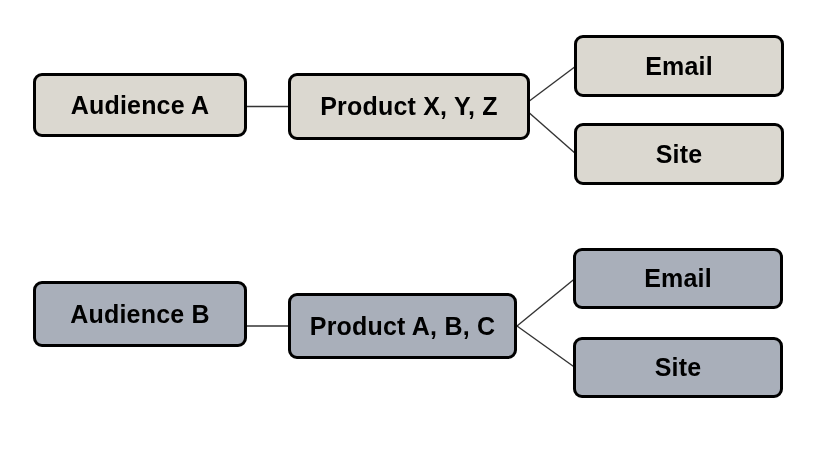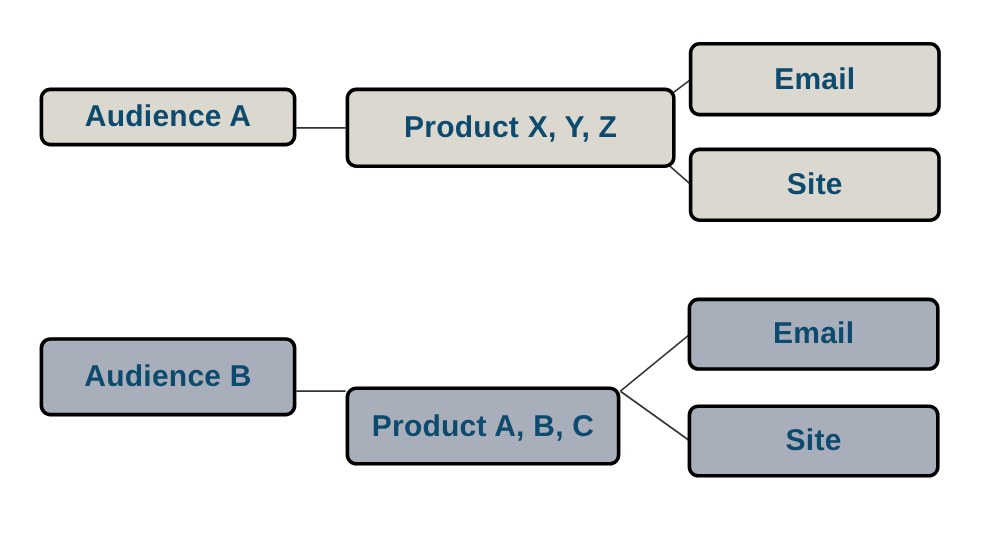--- a/index.html
+++ b/index.html
@@ -29,36 +29,36 @@
   .node {
     position: absolute;
     box-sizing: border-box;
     border: 3px solid var(--border-color, #000000);
     border-radius: 9px;
     display: flex;
     align-items: center;
     justify-content: center;
     font-size: 25px;
     font-weight: 600;
-    color: #0c4a6e;
+    color: #000000;
     letter-spacing: 0.2px;
     white-space: nowrap;
   }
   .row1 { background: var(--row1-fill, #dbd8d0); }
   .row2 { background: var(--row2-fill, #a9afba); }
 
   
-  .n-audience-a { left: 33px;  top: 73px;  width: 214px; height: 49px; }
-  .n-product-xyz{ left: 288px; top: 73px;  width: 275px; height: 67px; }
+  .n-audience-a { left: 33px;  top: 73px;  width: 214px; height: 64px; }
+  .n-product-xyz{ left: 288px; top: 73px;  width: 242px; height: 67px; }
   .n-email-a    { left: 574px; top: 35px;  width: 210px; height: 62px; }
   .n-site-a     { left: 574px; top: 123px; width: 210px; height: 62px; }
 
   
   .n-audience-b { left: 33px;  top: 281px; width: 214px; height: 66px; }
-  .n-product-abc{ left: 288px; top: 293px; width: 229px; height: 66px; margin-top: 29px; }
+  .n-product-abc{ left: 288px; top: 293px; width: 229px; height: 66px; }
   .n-email-b    { left: 573px; top: 248px; width: 210px; height: 61px; }
   .n-site-b     { left: 573px; top: 337px; width: 210px; height: 61px; }
 </style>
 </head>
 <body>
 
 <div class="canvas">
 
   <svg class="connectors" viewBox="0 0 835 456" xmlns="http://www.w3.org/2000/svg" aria-hidden="true">
 

